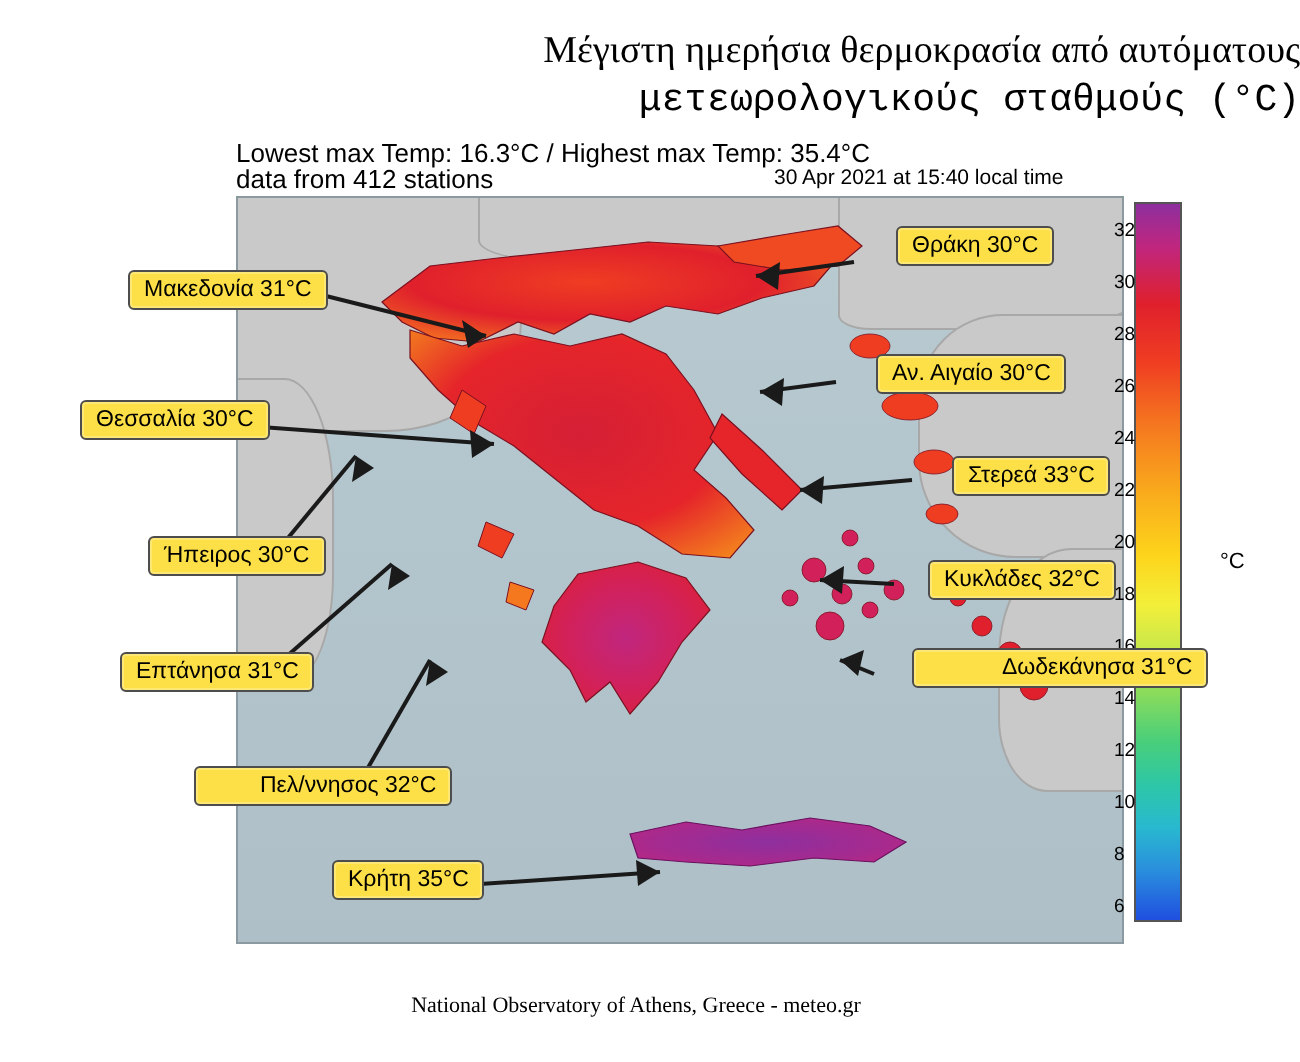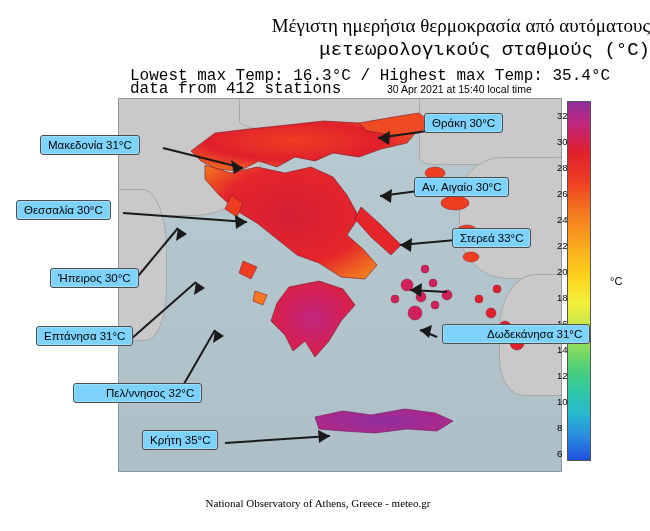--- a/index.html
+++ b/index.html
@@ -19,23 +19,23 @@
     text-align:right;
     font-family:"Liberation Serif", serif;
     font-size:19px;
     line-height:24px;
     color:#000;
   }
   .title .l2{display:block;font-family:Liberation Mono, monospace;}
 
   
   .sub-left{
-    position:absolute;left:130px;top:70px;
-    font-size:16px;line-height:13px;color:#000;
-    font-family:Liberation Mono, monospace;
+    position:absolute;left:118px;top:70px;
+    font-size:13px;line-height:13px;color:#000;
+    font-family:Liberation Sans, sans-serif;
   }
   .sub-right{
     position:absolute;left:387px;top:83px;
     font-size:10.5px;color:#000;
   }
 
   
   .map-frame{
     position:absolute;left:118px;top:98px;width:442px;height:372px;
     background:#b7c9cf;
@@ -85,28 +85,29 @@
     font-size:9.5px;color:#000;
   }
   .legend-ticks div{position:absolute;left:0;}
   .legend-unit{
     position:absolute;left:610px;top:275px;font-size:11px;
   }
 
   
   .lbl{
     position:absolute;
-    background:#7dd3fc;
+    background:#fde047;
     border:1px solid #4d4d4d;
     border-radius:3px;
     font-size:11.5px;
     color:#000;
     padding:3px 7px;
     white-space:nowrap;
     box-shadow:0 0 0 1px rgba(255,255,255,.25) inset;
+    margin-left:24px;
   }
 
   
   #arrows{position:absolute;left:0;top:0;width:650px;height:531px;pointer-events:none;}
 
   
   .footer{
     position:absolute;left:0;top:497px;width:636px;text-align:center;
     font-size:11px;color:#000;
     font-family:"Liberation Serif", serif;
@@ -261,18 +262,19 @@
     </g>
   </svg>
 
   <div class="lbl" style="left:40px;top:135px;">Μακεδονία 31°C</div>
   <div class="lbl" style="left:424px;top:113px;">Θράκη 30°C</div>
   <div class="lbl" style="left:16px;top:200px;">Θεσσαλία 30°C</div>
   <div class="lbl" style="left:414px;top:177px;">Αν. Αιγαίο 30°C</div>
   <div class="lbl" style="left:50px;top:268px;text-align:right;">Ήπειρος 30°C</div>
   <div class="lbl" style="left:452px;top:228px;">Στερεά 33°C</div>
   <div class="lbl" style="left:36px;top:326px;">Επτάνησα 31°C</div>
-  <div class="lbl" style="left:442px;top:324px;padding-left:44px;">Δωδεκάνησα 31°C</div>
+  <div class="lbl" style="left:440px;top:280px;">Κυκλάδες 32°C</div>
+  <div class="lbl" style="left:432px;top:324px;padding-left:44px;">Δωδεκάνησα 31°C</div>
   <div class="lbl" style="left:73px;top:383px;padding-left:32px;">Πελ/ννησος 32°C</div>
   <div class="lbl" style="left:142px;top:430px;">Κρήτη 35°C</div>
 
   <div class="footer">National Observatory of Athens, Greece - meteo.gr</div>
 </div>
 
 </body></html>

